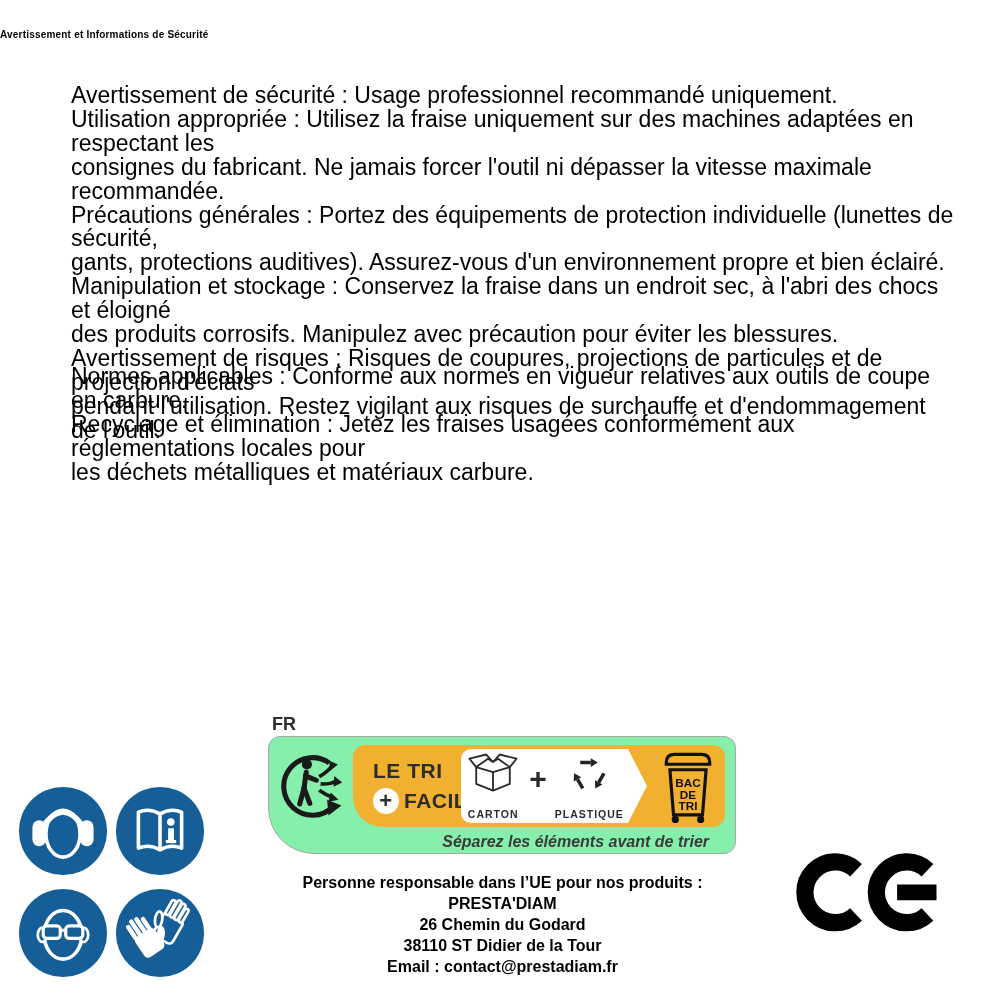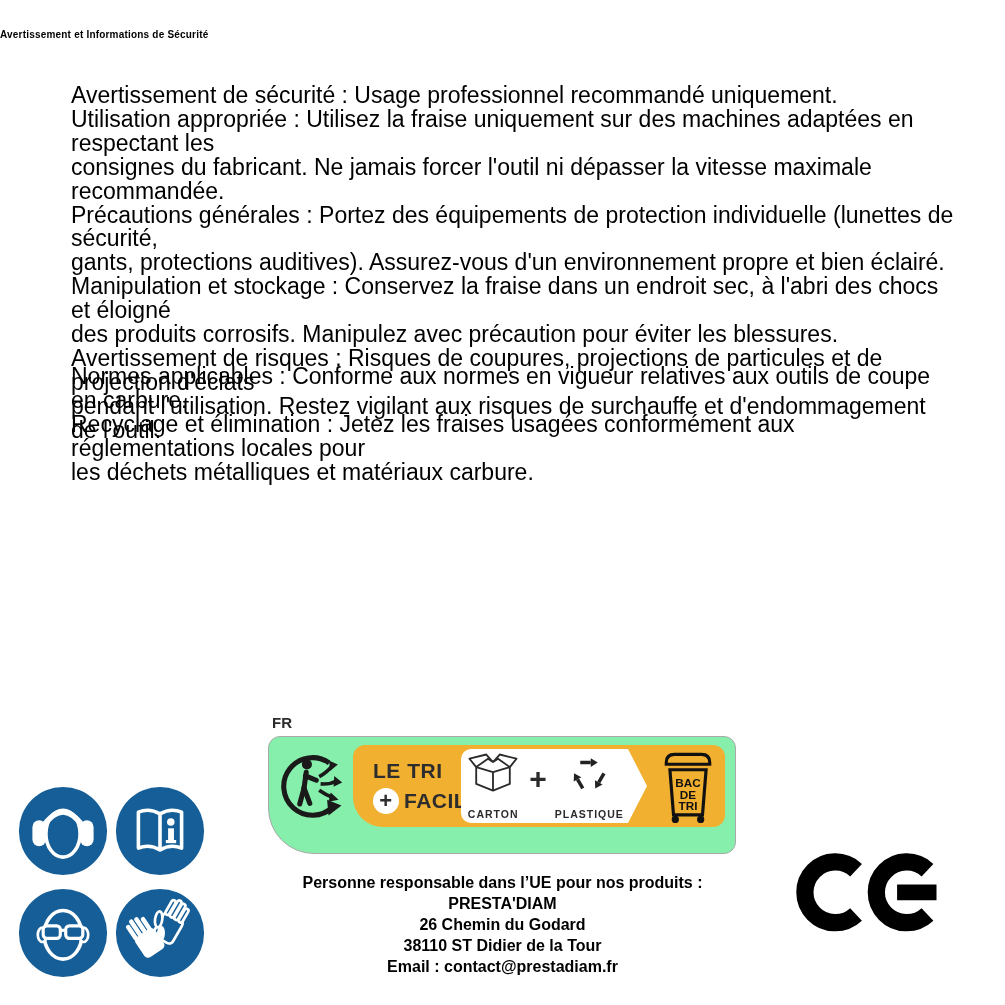--- a/index.html
+++ b/index.html
@@ -13,21 +13,21 @@
              line-height:23.9px;white-space:pre-line;color:#000;}
   .block1{top:84px;}
   .block2{top:365px;}
 
   
   .picto-grid{position:absolute;left:18px;top:786px;display:grid;
               grid-template-columns:90px 90px;grid-gap:12px 7px;}
   .picto{width:90px;height:90px;}
 
   
-  .fr-tag{position:absolute;left:272px;top:714px;font-size:15px;font-weight:bold;color:#2b2b2b;}
+  .fr-tag{position:absolute;left:272px;top:714px;font-size:18px;font-weight:bold;color:#2b2b2b;}
   .tri-label{position:absolute;left:268px;top:736px;width:468px;height:118px;
              background:#86efac;border:1.5px solid #a9a9a9;
              border-radius:12px 12px 12px 46px;box-sizing:border-box;}
   .triman{position:absolute;left:12px;top:9px;width:72px;height:80px;}
   .yellow-band{position:absolute;left:84px;top:8px;width:372px;height:82px;
                background:#F1B02F;border-radius:12px 12px 12px 30px;}
   .tri-headline{position:absolute;left:20px;top:13px;color:#2d2d2d;font-weight:800;
                 font-size:21px;line-height:26px;letter-spacing:.5px;}
   .tri-headline .row2{display:flex;align-items:center;margin-top:4px;}
   .plus-circle{width:26px;height:26px;border-radius:50%;background:#fff;color:#2d2d2d;
@@ -190,20 +190,21 @@
       <path d="M6 16 Q6 7 15 7 H45 Q54 7 54 16 V18 H6 Z" stroke="#111" stroke-width="3.5" fill="none"></path>
       <path d="M10 24 L14 74 H46 L50 24 Z" stroke="#111" stroke-width="3.5" fill="none"></path>
       <circle cx="16" cy="79" r="4" fill="#111"></circle>
       <circle cx="44" cy="79" r="4" fill="#111"></circle>
       <text x="30" y="43" text-anchor="middle" font-size="13" font-weight="800" fill="#111">BAC</text>
       <text x="30" y="56" text-anchor="middle" font-size="13" font-weight="800" fill="#111">DE</text>
       <text x="30" y="69" text-anchor="middle" font-size="13" font-weight="800" fill="#111">TRI</text>
     </svg>
   </div>
 
+  <div class="tri-caption">Séparez les éléments avant de trier</div>
 </div>
 
 <div class="address">Personne responsable dans l’UE pour nos produits :
 PRESTA'DIAM
 26 Chemin du Godard
 38110 ST Didier de la Tour
 Email : contact@prestadiam.fr</div>
 
 <svg class="ce" viewBox="0 0 190 110">
   <path d="M78 26 A37 37 0 1 0 78 80" stroke="#000" stroke-width="21" fill="none"></path>

